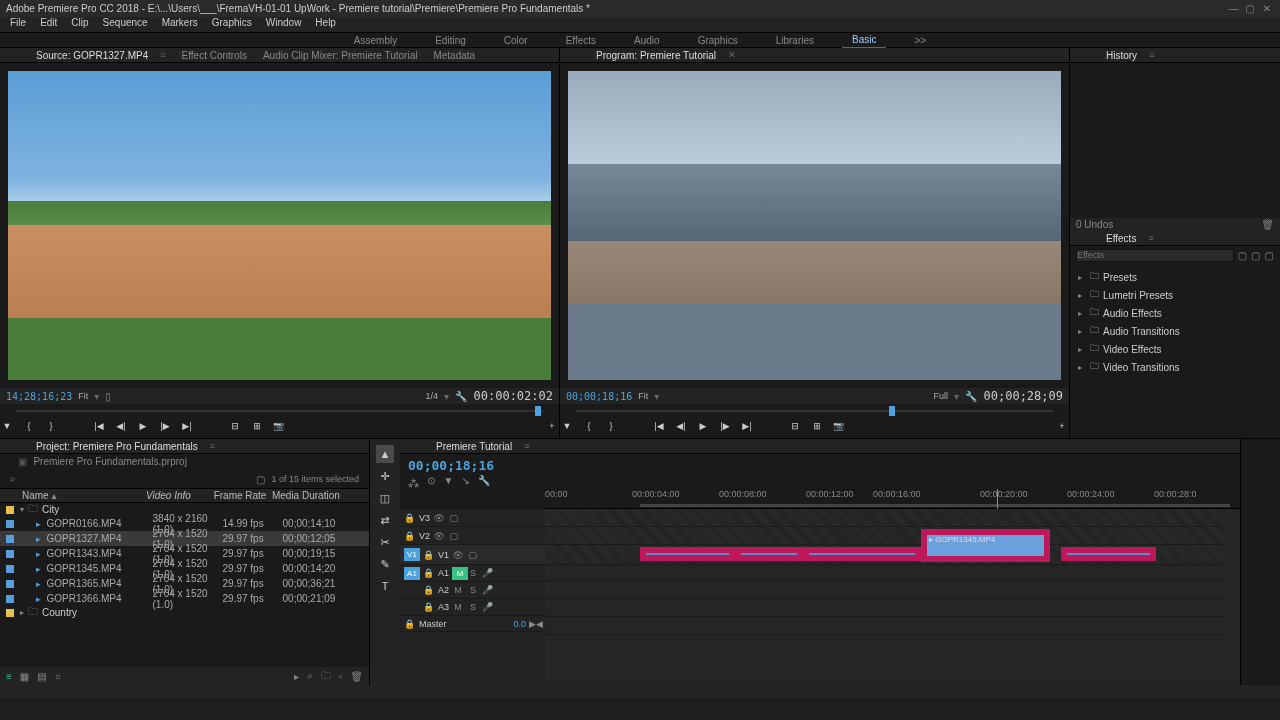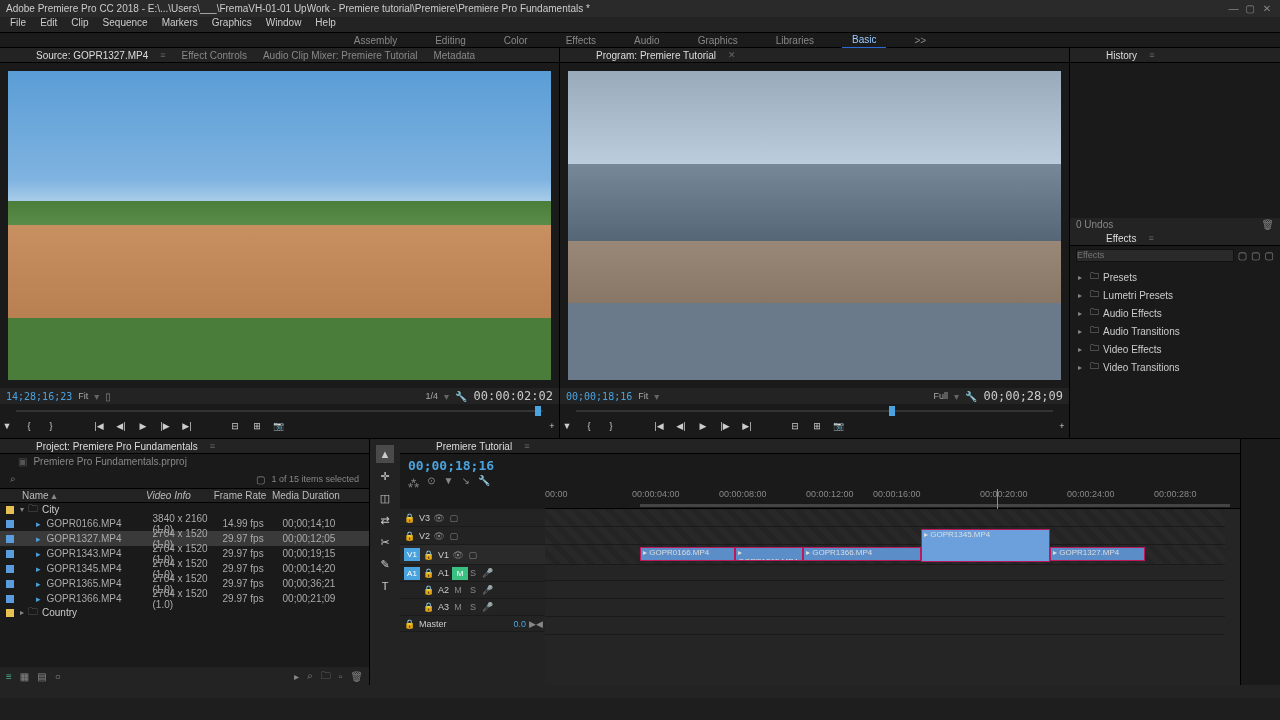--- a/index.html
+++ b/index.html
@@ -96,21 +96,21 @@
 .track-head.master{height:16px;}
 .track-head .tbadge{width:16px;height:13px;background:#3a6dd6;color:#fff;font-size:8px;display:flex;align-items:center;justify-content:center;}
 .track-head .tbadge.tgt{background:#4aa3df;}
 .track-head .tbadge.green{background:#3ac080;}
 .track-head .ticon{color:#888;font-size:9px;width:12px;text-align:center;}
 .track-head .lbl{color:#ccc;font-size:9px;}
 .track-head .mval{color:#4aa3df;font-size:9px;}
 .tracks{flex:1;position:relative;background:#252525;}
 .track-lane{position:absolute;left:0;right:15px;border-bottom:1px solid #1a1a1a;}
 .track-lane.vid{background:repeating-linear-gradient(45deg,#282828,#282828 6px,#242424 6px,#242424 12px);}
-.clip-block{position:absolute;height:14px;background:#5b8dc9;border:1px solid #be185d;font-size:8px;color:#ddd;overflow:hidden;padding:0 2px;}
+.clip-block{position:absolute;height:14px;background:#5b8dc9;border:6px solid #be185d;font-size:8px;color:#ddd;overflow:hidden;padding:0 2px;}
 .clip-block.sel{background:#6ba0dd;}
 .audio-meter{width:40px;background:#1a1a1a;border-left:1px solid #000;}
 .status-bar{height:13px;background:#232323;}
 </style>
 </head>
 <body>
 
 <div class="titlebar">
   <span>Adobe Premiere Pro CC 2018 - E:\...\Users\___\FremaVH-01-01 UpWork - Premiere tutorial\Premiere\Premiere Pro Fundamentals *</span>
   <span class="winbtns">
@@ -484,21 +484,21 @@
           <div class="track-lane vid" style="top: 0px; height: 18px;"></div>
           <div class="track-lane vid" style="top: 18px; height: 18px;"></div>
           <div class="track-lane vid" style="top: 36px; height: 20px;"></div>
           <div class="track-lane" style="top: 54px; height: 18px;"></div>
           <div class="track-lane" style="top: 72px; height: 18px;"></div>
           <div class="track-lane" style="top: 90px; height: 18px;"></div>
           <div class="track-lane" style="top: 108px; height: 18px;"></div>
           <div class="clip-block" style="top: 38px; left: 95px; width: 95px;">▸ GOPR0166.MP4</div>
           <div class="clip-block" style="top: 38px; left: 190px; width: 68px;">▸ GOPR1365.MP4</div>
           <div class="clip-block" style="top: 38px; left: 258px; width: 118px;">▸ GOPR1366.MP4</div>
-          <div class="clip-block" style="top: 38px; left: 505px; width: 95px;">▸ GOPR1327.MP4</div>
+          <div class="clip-block" style="top: 38px; left: 516px; width: 95px;">▸ GOPR1327.MP4</div>
           <div class="clip-block sel" style="top: 20px; left: 376px; width: 129px; height: 33px;">▸ GOPR1345.MP4</div>
         </div>
     </div>
   </div>
 
   <div class="audio-meter"></div>
 </div>
 <div class="status-bar"></div>
 
 </body></html>

